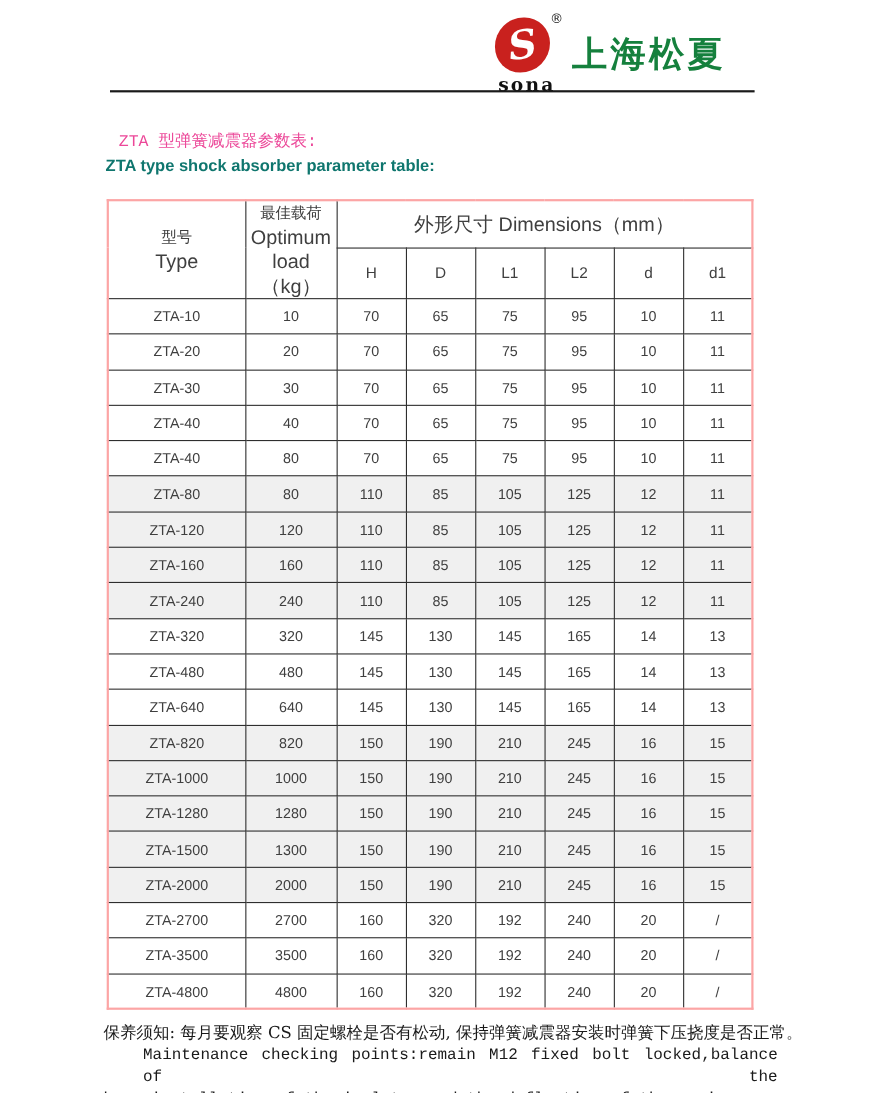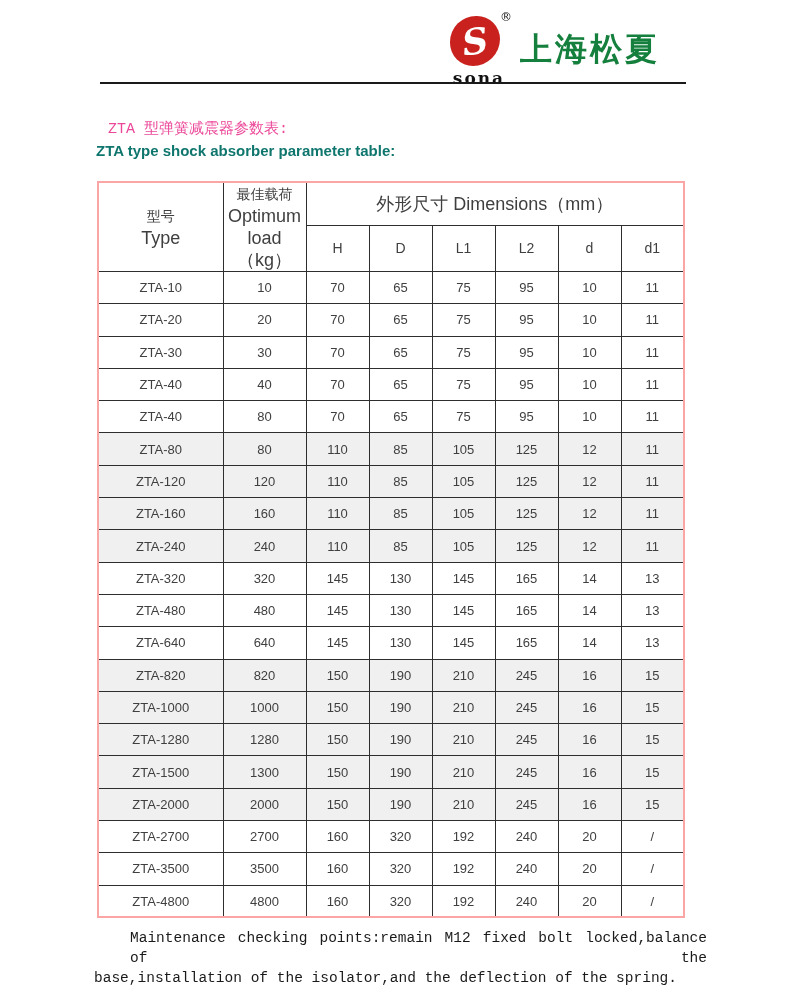--- a/index.html
+++ b/index.html
@@ -397,17 +397,18 @@
           <td>320</td>
           <td>192</td>
           <td>240</td>
           <td>20</td>
           <td>/</td>
         </tr>
       </tbody>
   </table>
 
   <div class="footer">
+    <div class="footer-zh">保养须知: 每月要观察 CS 固定螺栓是否有松动, 保持弹簧减震器安装时弹簧下压挠度是否正常。</div>
     <div class="footer-en1">Maintenance checking points:remain M12 fixed bolt locked,balance of the</div>
     <div class="footer-en2">base,installation of the isolator,and the deflection of the spring.</div>
   </div>
 
 </div>
 
 </body></html>

